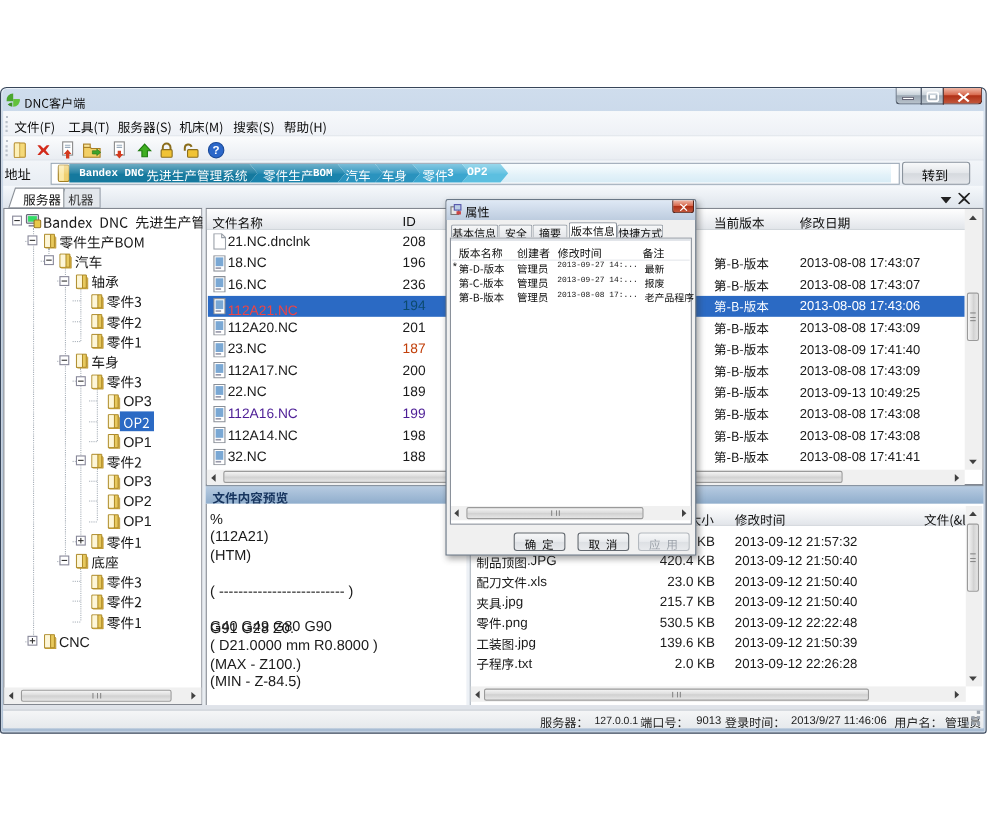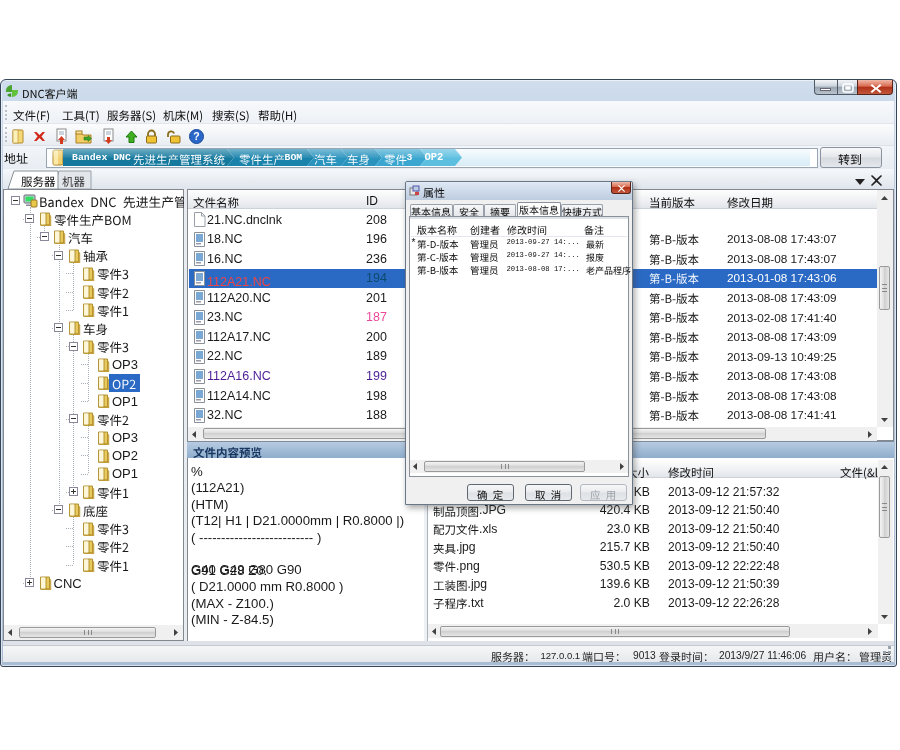--- a/index.html
+++ b/index.html
@@ -715,21 +715,21 @@
         <g transform="translate(0,13) scale(0.0115,-0.0115)" fill="#fff">
           <use href="#r7B2C" x="0"></use>
           <use href="#r002D" x="1000"></use>
           <use href="#r0042" x="1347"></use>
           <use href="#r002D" x="2004"></use>
           <use href="#r7248" x="2351"></use>
           <use href="#r672C" x="3351"></use>
         </g>
       </svg>
     </div>
-<div style="position:absolute;left:727px;top:271.45px;font:normal 11.8px 'Liberation Sans',sans-serif;color:#fff;white-space:pre;">2013-01-08 17:43:06</div>
+<div style="position:absolute;left:727px;top:271.45px;font:normal 11.8px 'Liberation Sans',sans-serif;color:#fff;white-space:pre;">2013-08-08 17:43:06</div>
 <svg style="position:absolute;left:193px;top:290.3px" width="13" height="15" viewBox="0 0 13 15">
       <path d="M1.5 .5 L11.5 .5 L11.5 14.5 L1.5 14.5 Z" fill="#fff" stroke="#8a9098"></path>
       <rect x="3" y="2" width="7" height="8" fill="#7aa8d4"></rect>
       <rect x="3" y="11" width="5" height="1.5" fill="#99a"></rect>
     </svg>
 <div style="position:absolute;left:207px;top:290.8px;font:normal 12.5px 'Liberation Sans',sans-serif;color:#1a1a1a;white-space:pre;">112A20.NC</div>
 <div style="position:absolute;left:366px;top:290.8px;font:normal 12.5px 'Liberation Sans',sans-serif;color:#1a1a1a;white-space:pre;">201</div>
 <div style="position:absolute;left:649px;top:289.8px;line-height:0">
       <svg class="ct" width="50" height="16" style="width:50px;height:16px">
         <g transform="translate(0,13) scale(0.0115,-0.0115)" fill="#1a1a1a">
@@ -742,34 +742,34 @@
         </g>
       </svg>
     </div>
 <div style="position:absolute;left:727px;top:291px;font:normal 11.8px 'Liberation Sans',sans-serif;color:#1a1a1a;white-space:pre;">2013-08-08 17:43:09</div>
 <svg style="position:absolute;left:193px;top:309.85px" width="13" height="15" viewBox="0 0 13 15">
       <path d="M1.5 .5 L11.5 .5 L11.5 14.5 L1.5 14.5 Z" fill="#fff" stroke="#8a9098"></path>
       <rect x="3" y="2" width="7" height="8" fill="#7aa8d4"></rect>
       <rect x="3" y="11" width="5" height="1.5" fill="#99a"></rect>
     </svg>
 <div style="position:absolute;left:207px;top:310.35px;font:normal 12.5px 'Liberation Sans',sans-serif;color:#1a1a1a;white-space:pre;">23.NC</div>
-<div style="position:absolute;left:366px;top:310.35px;font:normal 12.5px 'Liberation Sans',sans-serif;color:#ec4899;white-space:pre;">187</div>
+<div style="position:absolute;left:366px;top:310.35px;font:normal 12.5px 'Liberation Sans',sans-serif;color:#c2410c;white-space:pre;">187</div>
 <div style="position:absolute;left:649px;top:309.35px;line-height:0">
       <svg class="ct" width="50" height="16" style="width:50px;height:16px">
         <g transform="translate(0,13) scale(0.0115,-0.0115)" fill="#1a1a1a">
           <use href="#r7B2C" x="0"></use>
           <use href="#r002D" x="1000"></use>
           <use href="#r0042" x="1347"></use>
           <use href="#r002D" x="2004"></use>
           <use href="#r7248" x="2351"></use>
           <use href="#r672C" x="3351"></use>
         </g>
       </svg>
     </div>
-<div style="position:absolute;left:727px;top:310.55px;font:normal 11.8px 'Liberation Sans',sans-serif;color:#1a1a1a;white-space:pre;">2013-02-08 17:41:40</div>
+<div style="position:absolute;left:727px;top:310.55px;font:normal 11.8px 'Liberation Sans',sans-serif;color:#1a1a1a;white-space:pre;">2013-08-09 17:41:40</div>
 <svg style="position:absolute;left:193px;top:329.4px" width="13" height="15" viewBox="0 0 13 15">
       <path d="M1.5 .5 L11.5 .5 L11.5 14.5 L1.5 14.5 Z" fill="#fff" stroke="#8a9098"></path>
       <rect x="3" y="2" width="7" height="8" fill="#7aa8d4"></rect>
       <rect x="3" y="11" width="5" height="1.5" fill="#99a"></rect>
     </svg>
 <div style="position:absolute;left:207px;top:329.9px;font:normal 12.5px 'Liberation Sans',sans-serif;color:#1a1a1a;white-space:pre;">112A17.NC</div>
 <div style="position:absolute;left:366px;top:329.9px;font:normal 12.5px 'Liberation Sans',sans-serif;color:#1a1a1a;white-space:pre;">200</div>
 <div style="position:absolute;left:649px;top:328.9px;line-height:0">
       <svg class="ct" width="50" height="16" style="width:50px;height:16px">
         <g transform="translate(0,13) scale(0.0115,-0.0115)" fill="#1a1a1a">
@@ -891,21 +891,20 @@
           <use href="#b5BB9" x="3000"></use>
           <use href="#b9884" x="4000"></use>
           <use href="#b89C8" x="5000"></use>
         </g>
       </svg>
     </div>
 <div style="position:absolute;left:187px;top:458px;width:237px;height:183px;background:#fff;border-left:1px solid #828790;"></div>
 <div style="position:absolute;left:191px;top:464px;font:normal 13.2px 'Liberation Sans',sans-serif;color:#1a1a1a;white-space:pre;">%</div>
 <div style="position:absolute;left:191px;top:480.45px;font:normal 13.2px 'Liberation Sans',sans-serif;color:#1a1a1a;white-space:pre;">(112A21)</div>
 <div style="position:absolute;left:191px;top:496.9px;font:normal 13.2px 'Liberation Sans',sans-serif;color:#1a1a1a;white-space:pre;">(HTM)</div>
-<div style="position:absolute;left:191px;top:513.35px;font:normal 13.2px 'Liberation Sans',sans-serif;color:#1a1a1a;white-space:pre;">(T12| H1 | D21.0000mm | R0.8000 |)</div>
 <div style="position:absolute;left:191px;top:529.8px;font:normal 13.2px 'Liberation Sans',sans-serif;color:#1a1a1a;white-space:pre;">( -------------------------- )</div>
 <div style="position:absolute;left:191px;top:546.25px;font:normal 13.2px 'Liberation Sans',sans-serif;color:#1a1a1a;white-space:pre;margin-top:16px;">G40 G49 G80 G90</div>
 <div style="position:absolute;left:191px;top:562.7px;font:normal 13.2px 'Liberation Sans',sans-serif;color:#1a1a1a;white-space:pre;">G91 G28 Z0.</div>
 <div style="position:absolute;left:191px;top:579.15px;font:normal 13.2px 'Liberation Sans',sans-serif;color:#1a1a1a;white-space:pre;">( D21.0000 mm R0.8000 )</div>
 <div style="position:absolute;left:191px;top:595.6px;font:normal 13.2px 'Liberation Sans',sans-serif;color:#1a1a1a;white-space:pre;">(MAX - Z100.)</div>
 <div style="position:absolute;left:191px;top:612.05px;font:normal 13.2px 'Liberation Sans',sans-serif;color:#1a1a1a;white-space:pre;">(MIN - Z-84.5)</div>
 <div style="position:absolute;left:427px;top:458px;width:467px;height:183px;background:#fff;border-left:1px solid #aab2bc;"></div>
 <div style="position:absolute;left:428px;top:460px;width:450px;height:18px;background:linear-gradient(#fefefe,#eef0f3 60%,#e2e5ea);border-bottom:1px solid #cdd2d8;"></div>
 <div style="position:absolute;left:433px;top:463.5px;line-height:0">
       <svg class="ct" width="46" height="16" style="width:46px;height:16px">

